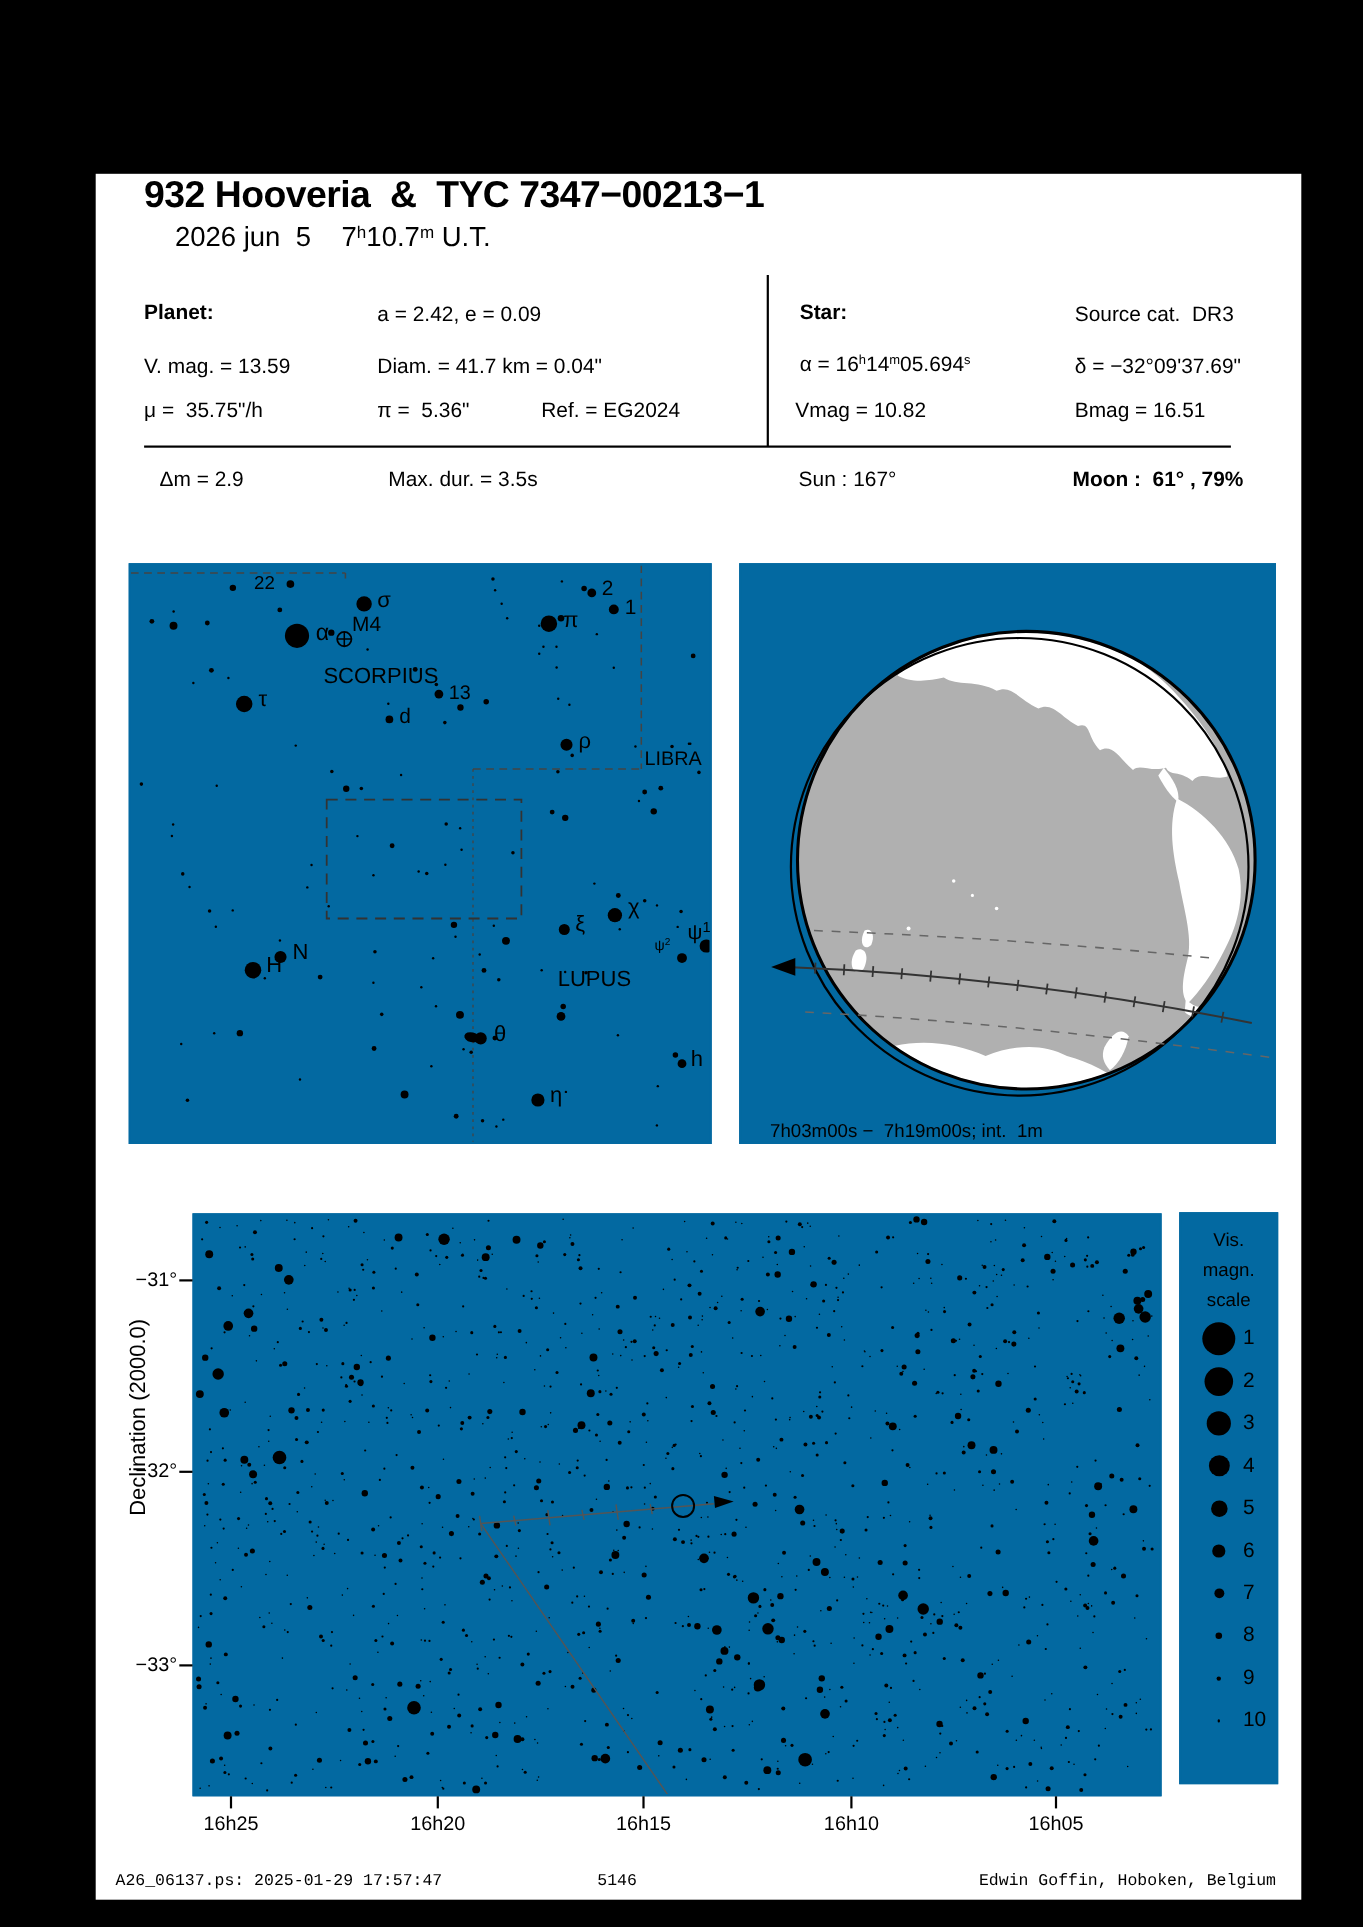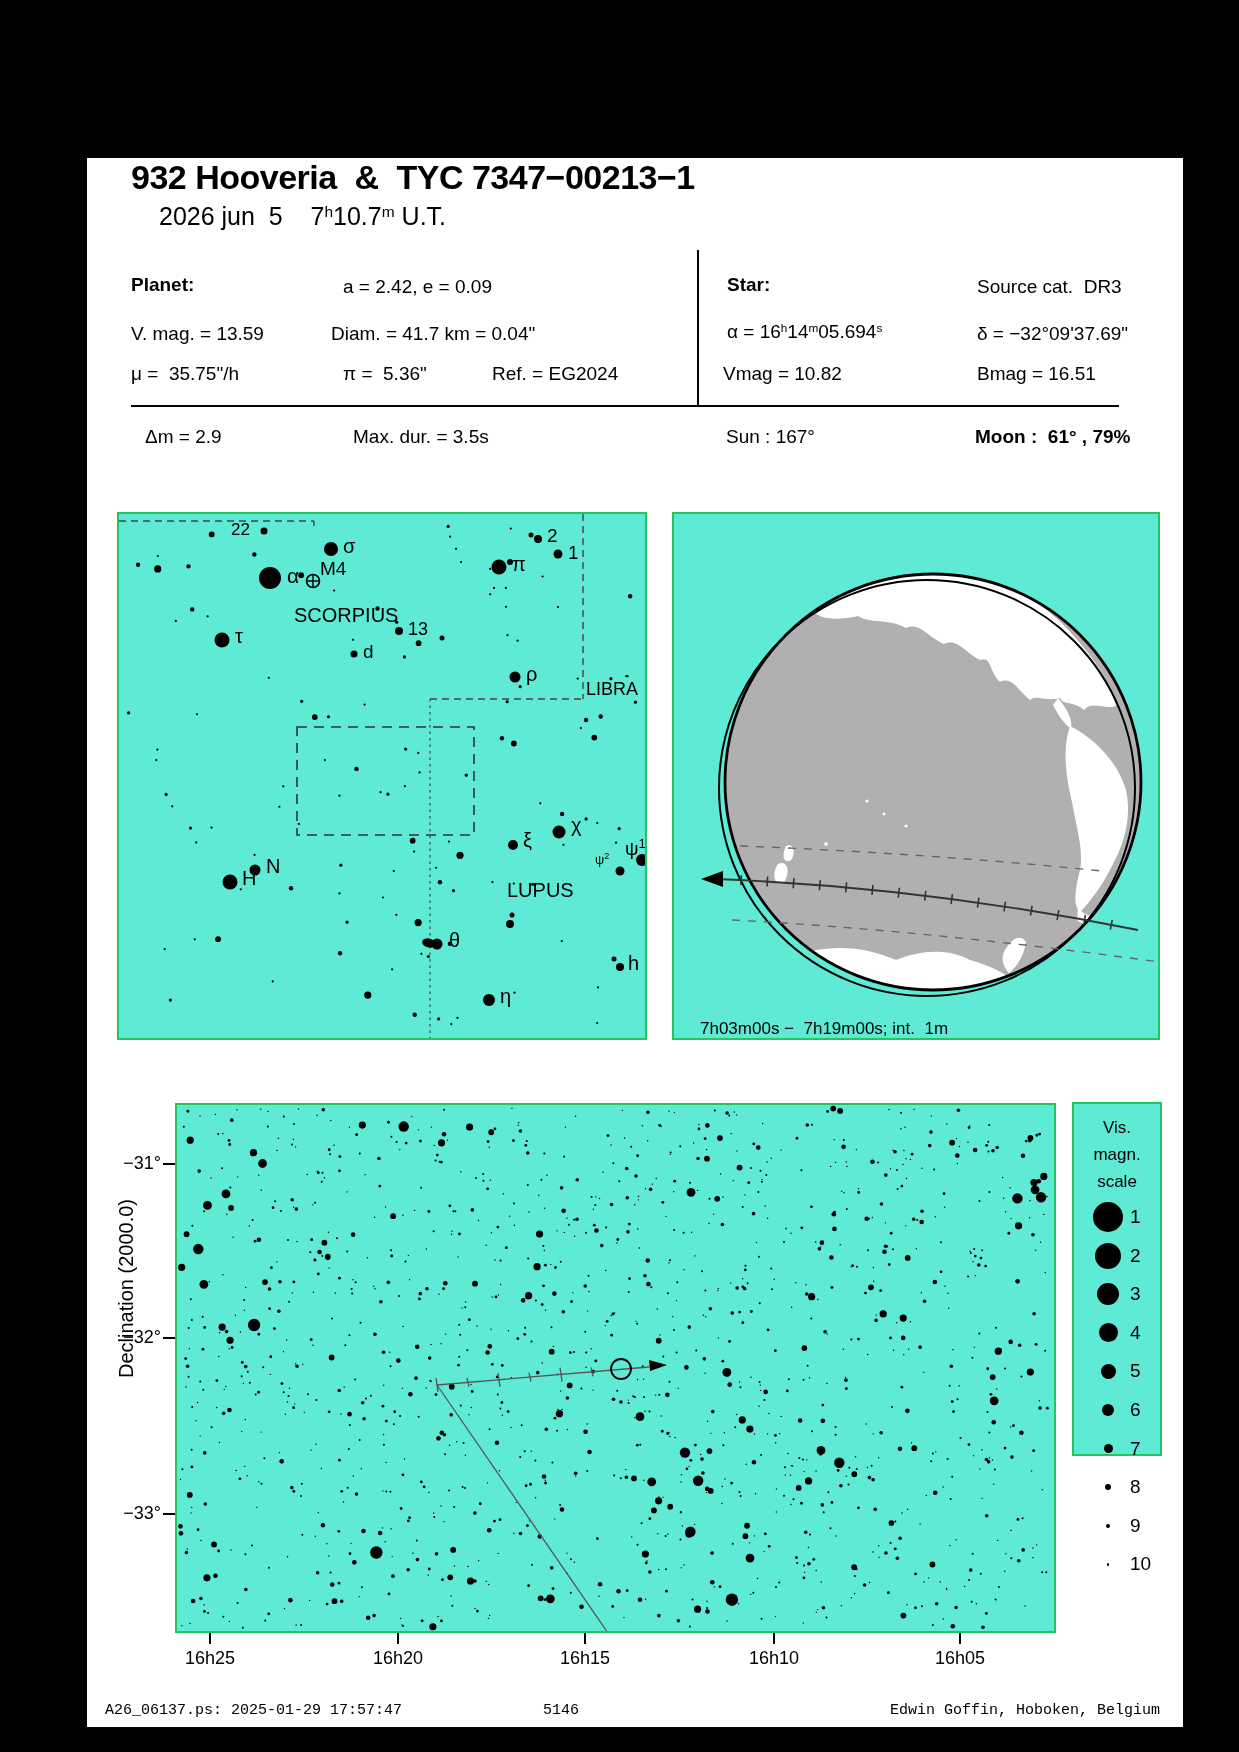--- a/index.html
+++ b/index.html
@@ -6,21 +6,21 @@
   #canvas{position:relative;width:1239px;height:1752px;background:#000;overflow:hidden;
           font-family:"Liberation Sans","DejaVu Sans",sans-serif;color:#000;}
   #page{position:absolute;left:87px;top:158px;width:1096px;height:1569px;background:#fff;}
   .abs{position:absolute;}
   .pre{white-space:pre;}
   .b{font-weight:bold;}
   .t19{font-size:19px;line-height:22px;}
   .title{font-size:34px;font-weight:bold;letter-spacing:-0.5px;}
   .date{font-size:25px;}
   .sup{font-size:62%;position:relative;top:-0.5em;}
-  .panel{position:absolute;border:2px solid #22c55e;background:#5eead4;box-sizing:border-box;}
+  .panel{position:absolute;border:2px solid #0369a1;background:#0369a1;box-sizing:border-box;}
   .fc-label{position:absolute;font-size:19px;line-height:19px;background:transparent;}
   .hline{position:absolute;background:#000;}
   .vline{position:absolute;background:#000;}
   .ticklab{position:absolute;font-size:18px;}
   .axis-title{position:absolute;font-size:20px;}
   .legend-num{font-size:19px;}
   .footer{font-family:"Liberation Mono","DejaVu Sans Mono",monospace;font-size:15px;}
   svg{position:absolute;left:0;top:0;}
 </style>
 </head>
@@ -28,21 +28,21 @@
 
 <div id="canvas">
   <div id="page">
 
     <div class="abs title pre" style="left:44px;top:0px;">932 Hooveria  &amp;  TYC 7347−00213−1</div>
     <div class="abs date pre" style="left:72px;top:44px;" id="date-line"><span>2026 jun  5    </span><span>7</span><span class="sup">h</span><span>10.7</span><span class="sup">m</span><span> U.T.</span></div>
 
     <div class="abs t19 b pre" style="left:44px;top:116px;">Planet:</div>
     <div class="abs t19 pre" style="left:256px;top:118px;">a = 2.42, e = 0.09</div>
     <div class="abs t19 pre" style="left:44px;top:165px;">V. mag. = 13.59</div>
-    <div class="abs t19 pre" style="left:244px;top:165px;text-align:center;">Diam. = 41.7 km = 0.04"</div>
+    <div class="abs t19 pre" style="left:256px;top:165px;text-align:center;">Diam. = 41.7 km = 0.04"</div>
     <div class="abs t19 pre" style="left:44px;top:205px;">μ =  35.75"/h</div>
     <div class="abs t19 pre" style="left:256px;top:205px;">π =  5.36"</div>
     <div class="abs t19 pre" style="left:405px;top:205px;">Ref. = EG2024</div>
 
     <div class="vline" style="left:610px;top:92px;width:2px;height:156px;"></div>
     <div class="abs t19 b pre" style="left:640px;top:116px;">Star:</div>
     <div class="abs t19 pre" style="left:890px;top:118px;">Source cat.  DR3</div>
     <div class="abs t19 pre" style="left:640px;top:163px;" id="star-ra"><span>α = 16</span><span class="sup">h</span><span>14</span><span class="sup">m</span><span>05.694</span><span class="sup">s</span></div>
     <div class="abs t19 pre" style="left:890px;top:165px;">δ = −32°09'37.69"</div>
     <div class="abs t19 pre" style="left:636px;top:205px;">Vmag = 10.82</div>
@@ -1645,21 +1645,21 @@
           <line x1="352" y1="267.6814159292035" x2="354" y2="276.6814159292035" stroke="#555" stroke-width="1.3"></line>
           <line x1="383" y1="262.57522123893807" x2="385" y2="276.57522123893807" stroke="#555" stroke-width="1.3"></line>
           <line x1="414" y1="262.46902654867256" x2="416" y2="271.46902654867256" stroke="#555" stroke-width="1.3"></line>
           <circle cx="444" cy="264" r="10" fill="none" stroke="#000" stroke-width="1.8"></circle>
           <polygon points="490,260 472,255 473,266" fill="#000"></polygon>
         </svg>
     </div>
     <div id="bc-axes"></div>
     <div class="axis-title" style="left:0px;top:1210px;width:20px;transform:rotate(-90deg) translate(-50%,0);transform-origin:0 0;white-space:pre;left:28px;">Declination (2000.0)</div>
 
-    <div class="panel" style="left:985px;top:944px;width:90px;height:354px;">
+    <div class="panel" style="left:985px;top:944px;width:90px;height:520px;">
       <div id="legend-title" style="position:absolute;left:0;top:10px;width:86px;text-align:center;font-size:17px;line-height:27px;">
           <div>Vis.</div>
           <div>magn.</div>
           <div>scale</div>
         </div>
       <div id="legend-rows">
           <div style="position:absolute;left:19px;top:98px;width:30px;height:30px;border-radius:50%;background:#000;"></div>
           <div class="legend-num" style="position:absolute;left:56px;top:102px;">1</div>
           <div style="position:absolute;left:21px;top:138.6px;width:26px;height:26px;border-radius:50%;background:#000;"></div>
           <div class="legend-num" style="position:absolute;left:56px;top:140.6px;">2</div>

